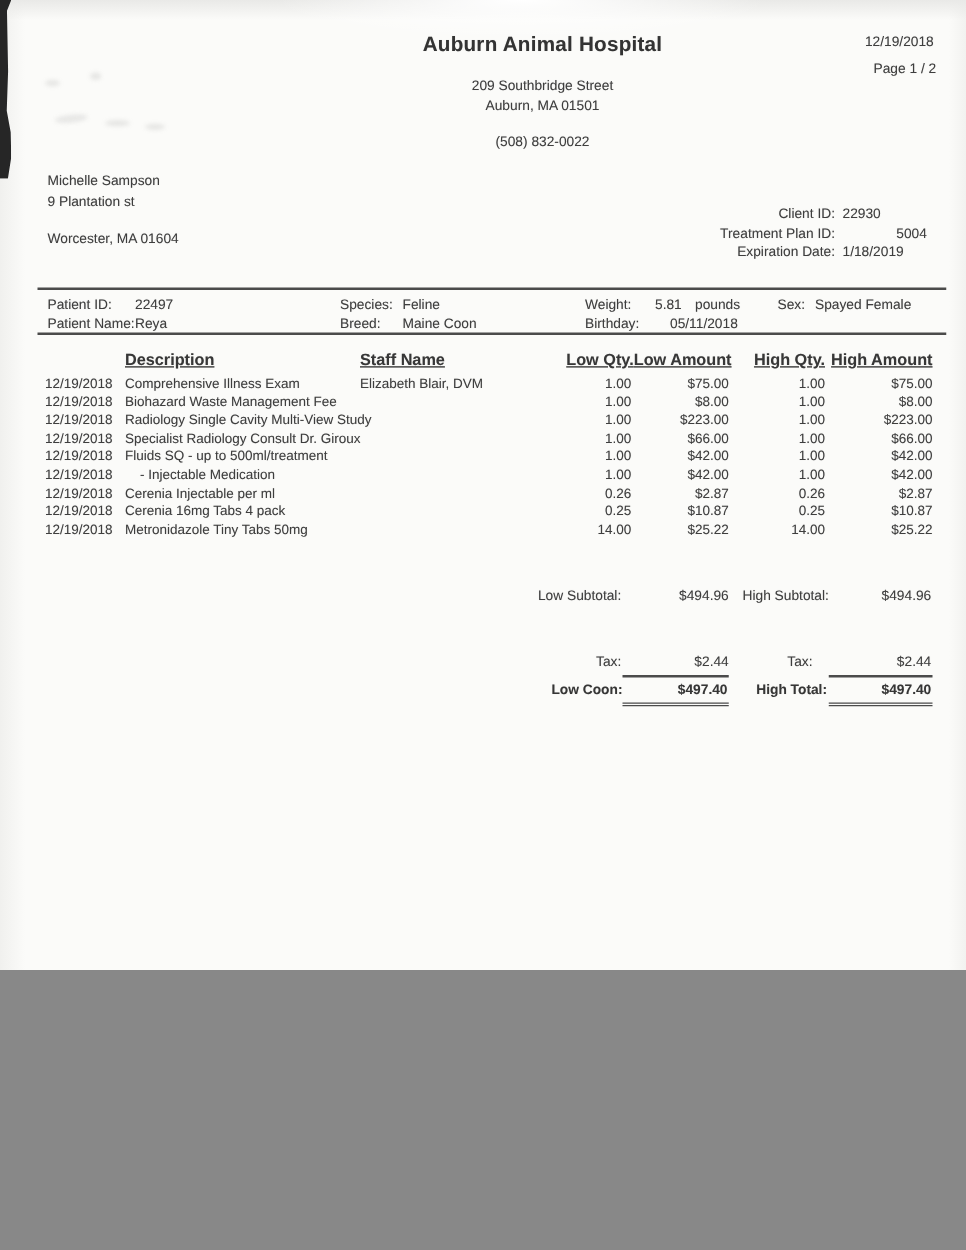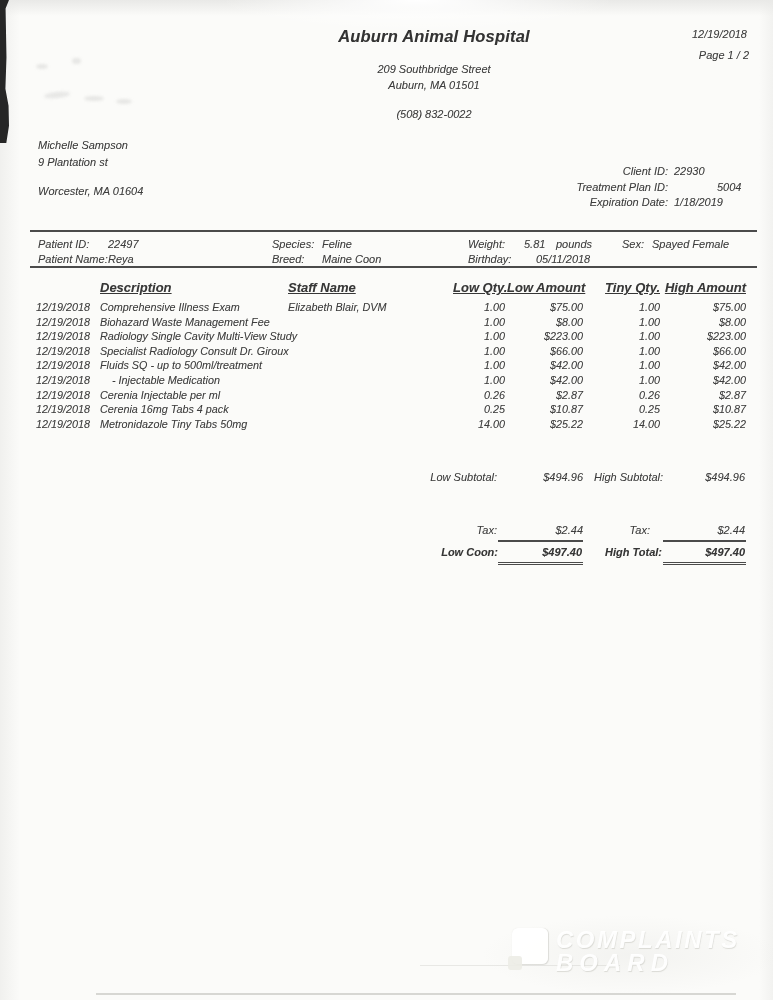--- a/index.html
+++ b/index.html
@@ -1,32 +1,31 @@
 <!DOCTYPE html>
 <html><head>
 <meta charset="utf-8">
 <style>
   * { margin: 0; padding: 0; box-sizing: border-box; }
   html, body { background: #888; }
   .page {
     position: relative;
     width: 773px;
-    height: 1000px;
+    height: 776px;
     margin: 0 auto;
     overflow: hidden;
     font-family: "Liberation Sans", "DejaVu Sans", sans-serif;
     color: #3e3e3e;
     text-shadow: 0 0 0.6px rgba(90,90,90,0.35);
     background:
       radial-gradient(ellipse 280px 45px at 54% 0%, #ffffff 0%, rgba(255,255,255,0) 70%),
       linear-gradient(180deg, #e9e9e7 0px, rgba(236,236,234,0) 16px),
       linear-gradient(90deg, #f0f0ee 0px, rgba(240,240,238,0) 20px),
       linear-gradient(270deg, #f2f2f0 0px, rgba(242,242,240,0) 14px),
       #fbfbf9;
-    font-style: italic;
   }
   .abs { position: absolute; white-space: nowrap; }
   .fs11 { font-size: 11px; line-height: 13px; }
   .bold { font-weight: bold; color: #363636; }
 
   
   .corner-strip {
     position: absolute; left: 0; top: 0; width: 9px; height: 143px;
     background: #262626;
     clip-path: polygon(0 0, 100% 0, 62% 6%, 72% 40%, 60% 62%, 95% 74%, 100% 88%, 70% 100%, 0 100%);
@@ -138,21 +137,21 @@
         <col style="width:77px">
         <col style="width:86px">
     </colgroup>
     <thead>
       <tr>
         <th></th>
         <th class="ind">Description</th>
         <th>Staff Name</th>
         <th class="num">Low Qty.</th>
         <th class="num">Low Amount</th>
-        <th class="num">Tiny Qty.</th>
+        <th class="num">High Qty.</th>
         <th class="num">High Amount</th>
       </tr>
     </thead>
     <tbody>
     <tr>
       <td>12/19/2018</td>
       <td class="ind">Comprehensive Illness Exam</td>
       <td>Elizabeth Blair, DVM</td>
       <td class="num">1.00</td>
       <td class="num">$75.00</td>

